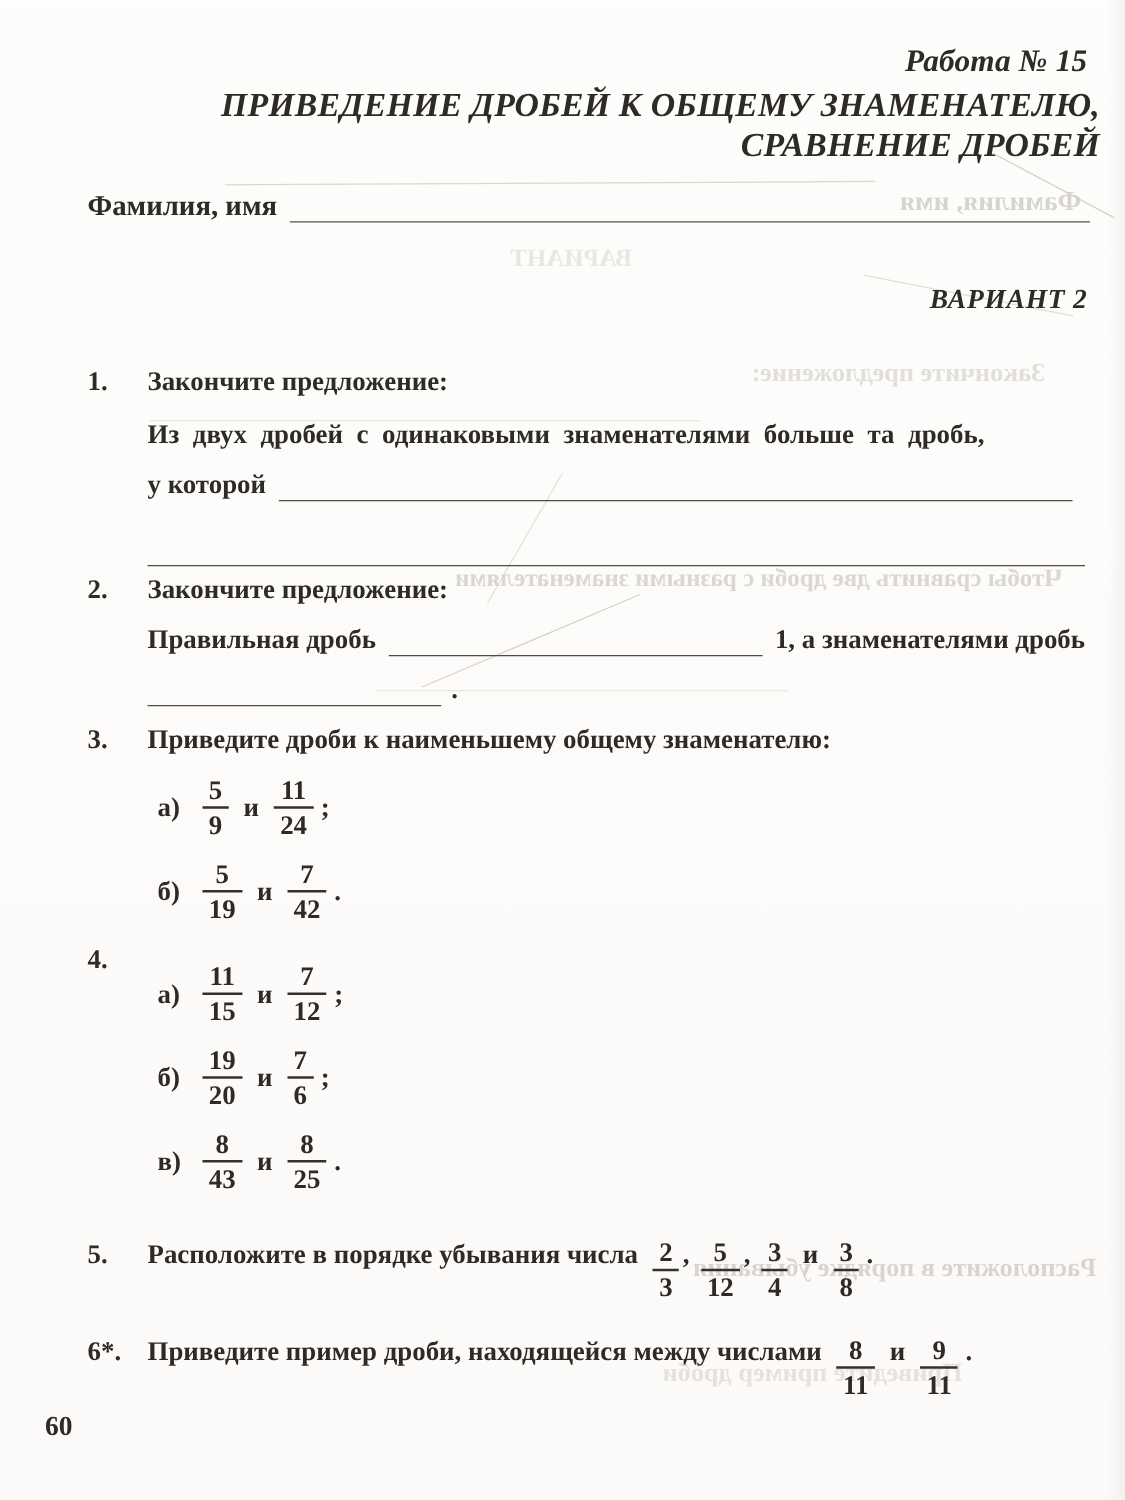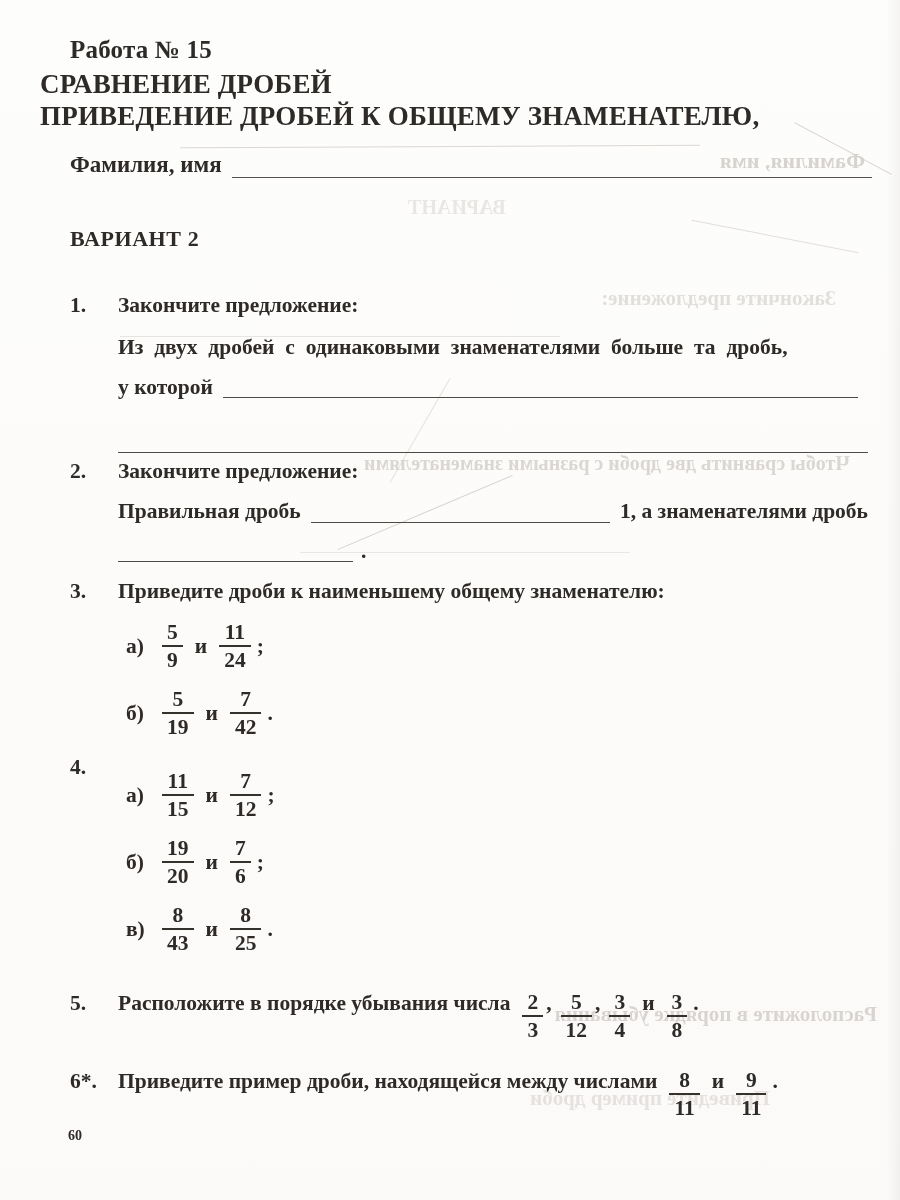--- a/index.html
+++ b/index.html
@@ -5,52 +5,52 @@
   html,body{margin:0;padding:0;background:#ffffff;}
   .sheet{
     position:relative;
     width:900px;height:1200px;
     background:linear-gradient(180deg,#fdfdfc 0%,#fcfbfa 60%,#fbfaf9 100%);
     font-family:"Liberation Serif","DejaVu Serif",serif;
     color:#2e2a27;font-weight:700;
     overflow:hidden;
   }
   .layer{position:absolute;z-index:2;}
-  .center{text-align:left;}
+  .center{text-align:right;font-style:italic;}
   
   .work-title{top:36px;left:70px;right:30px;font-size:25px;letter-spacing:.2px;}
   .main-title{top:68px;left:40px;right:20px;font-size:27px;line-height:1.2;letter-spacing:.2px;}
   .name-row{top:152px;left:70px;right:28px;display:flex;align-items:flex-end;font-size:23px;}
   .name-row .rule{flex:1;margin-left:10px;border-bottom:1.6px solid #55504b;height:1.05em;}
   .variant{top:226px;left:70px;right:30px;font-size:22px;letter-spacing:.6px;}
   
   .task{display:flex;left:70px;right:32px;font-size:21.5px;line-height:1.25;}
   .task-num{width:48px;flex:0 0 48px;}
   .task-body{flex:1;min-width:0;}
   .t1{top:292px;}.t2{top:458px;}.t3{top:578px;}.t4{top:754px;}.t5{top:990px;}.t6{top:1068px;}
   .mt14{margin-top:15px;}
   .justify-line{word-spacing:5.5px;}
   .blank{display:inline-block;border-bottom:1.6px solid #4e4a46;height:1em;vertical-align:baseline;}
-  .fill-row{display:flex;align-items:center;margin-top:13px;}
+  .fill-row{display:flex;align-items:flex-end;margin-top:13px;}
   .fill-row .grow{flex:1;margin:0 10px;}
   .blank-full{display:block;margin-top:30px;border-bottom:1.6px solid #4e4a46;height:1em;}
   .w235{width:235px;margin-right:8px;}
   
   .frac{display:inline-block;text-align:center;font-size:21.5px;line-height:1.12;vertical-align:middle;}
   .frac .num{display:block;padding:0 5px 1px;border-bottom:2px solid #35312d;}
   .frac .den{display:block;padding:1px 5px 0;}
   .frac-row{display:flex;align-items:center;margin-top:15px;}
   .frac-row .sub-label{width:36px;flex:0 0 36px;margin-left:8px;}
   .conj{margin:0 12px;}
   .punct{margin-left:6px;}
   .inline-row{display:flex;flex-wrap:nowrap;}
   .inline-row .lead{margin-right:12px;white-space:nowrap;}
   .sep{margin:0 9px 0 3px;}
   
-  .page-number{top:1128px;left:68px;font-size:14px;}
+  .page-number{top:1128px;left:36px;font-size:22px;}
   
   .ghost{position:absolute;z-index:1;transform:scaleX(-1);color:#a59c94;opacity:.42;
          filter:blur(.6px);font-weight:700;white-space:nowrap;font-size:21px;}
   .gh-name{top:148px;left:640px;width:225px;font-size:22px;}
   .gh-variant{top:196px;left:408px;opacity:.22;font-size:20px;}
   .gh-t1{top:286px;left:556px;width:280px;opacity:.3;}
   .gh-t2{top:452px;left:350px;width:500px;opacity:.38;font-size:20px;}
   .gh-t5{top:1002px;left:532px;width:345px;opacity:.4;}
   .gh-t6{top:1086px;left:470px;width:300px;opacity:.26;}
   .ghost-line{position:absolute;z-index:1;border-top:1.4px solid #cdc7c1;opacity:.7;}
@@ -80,22 +80,22 @@
   <div class="ghost-line gl2"></div>
   <div class="ghost-line gl3"></div>
   <div class="scratch sc1"></div>
   <div class="scratch sc2"></div>
   <div class="scratch sc3"></div>
   <div class="scratch sc4"></div>
   <div class="edge-shadow"></div>
 
   <div class="layer work-title center">Работа № 15</div>
   <div class="layer main-title center">
+    <div>ПРИВЕДЕНИЕ ДРОБЕЙ К ОБЩЕМУ ЗНАМЕНАТЕЛЮ,</div>
     <div>СРАВНЕНИЕ ДРОБЕЙ</div>
-    <div>ПРИВЕДЕНИЕ ДРОБЕЙ К ОБЩЕМУ ЗНАМЕНАТЕЛЮ,</div>
   </div>
   <div class="layer name-row">
     <span>Фамилия, имя</span>
     <span class="rule"></span>
   </div>
   <div class="layer variant center">ВАРИАНТ 2</div>
 
   <div class="layer task t1">
     <div class="task-num">1.</div>
     <div class="task-body">

